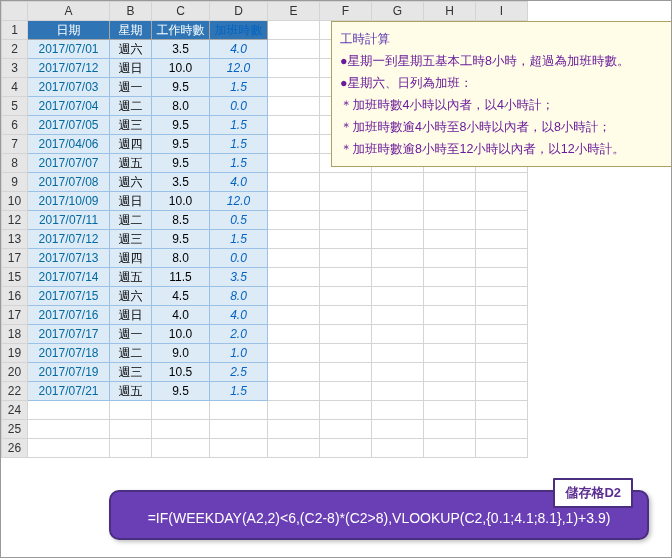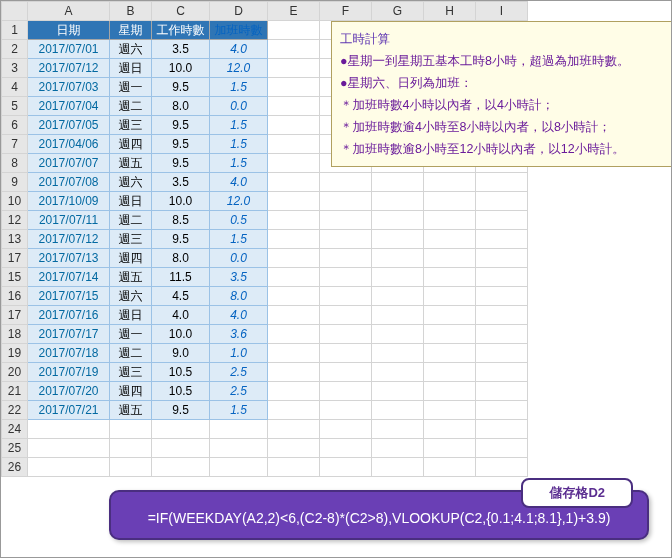--- a/index.html
+++ b/index.html
@@ -91,22 +91,22 @@
     text-align: center;
     box-shadow: 2px 2px 4px rgba(0,0,0,0.25);
   }
   .formula-tag {
     position: absolute;
     right: 14px;
     top: -14px;
     background: #fff;
     color: #5b2e91;
     border: 2px solid #4a2e80;
-    border-radius: 8px;
-    padding: 4px 26px;
+    border-radius: 1px;
+    padding: 4px 10px;
     font-size: 13px;
     font-weight: bold;
   }
 </style>
 </head>
 <body>
 
 <table class="sheet">
   <thead>
     <tr>
@@ -313,21 +313,21 @@
         <td class="cWide empty"></td>
         <td class="cWide empty"></td>
         <td class="cWide empty"></td>
         <td class="cWide empty"></td>
       </tr>
       <tr class="data-row">
         <th class="rowhead">18</th>
         <td class="cA">2017/07/17</td>
         <td class="cB">週一</td>
         <td class="cC">10.0</td>
-        <td class="cD">3.6</td>
+        <td class="cD">2.0</td>
         <td class="cWide empty"></td>
         <td class="cWide empty"></td>
         <td class="cWide empty"></td>
         <td class="cWide empty"></td>
         <td class="cWide empty"></td>
       </tr>
       <tr class="data-row">
         <th class="rowhead">19</th>
         <td class="cA">2017/07/18</td>
         <td class="cB">週二</td>
@@ -336,32 +336,20 @@
         <td class="cWide empty"></td>
         <td class="cWide empty"></td>
         <td class="cWide empty"></td>
         <td class="cWide empty"></td>
         <td class="cWide empty"></td>
       </tr>
       <tr class="data-row">
         <th class="rowhead">20</th>
         <td class="cA">2017/07/19</td>
         <td class="cB">週三</td>
-        <td class="cC">10.5</td>
-        <td class="cD">2.5</td>
-        <td class="cWide empty"></td>
-        <td class="cWide empty"></td>
-        <td class="cWide empty"></td>
-        <td class="cWide empty"></td>
-        <td class="cWide empty"></td>
-      </tr>
-      <tr class="data-row">
-        <th class="rowhead">21</th>
-        <td class="cA">2017/07/20</td>
-        <td class="cB">週四</td>
         <td class="cC">10.5</td>
         <td class="cD">2.5</td>
         <td class="cWide empty"></td>
         <td class="cWide empty"></td>
         <td class="cWide empty"></td>
         <td class="cWide empty"></td>
         <td class="cWide empty"></td>
       </tr>
       <tr class="data-row">
         <th class="rowhead">22</th>

